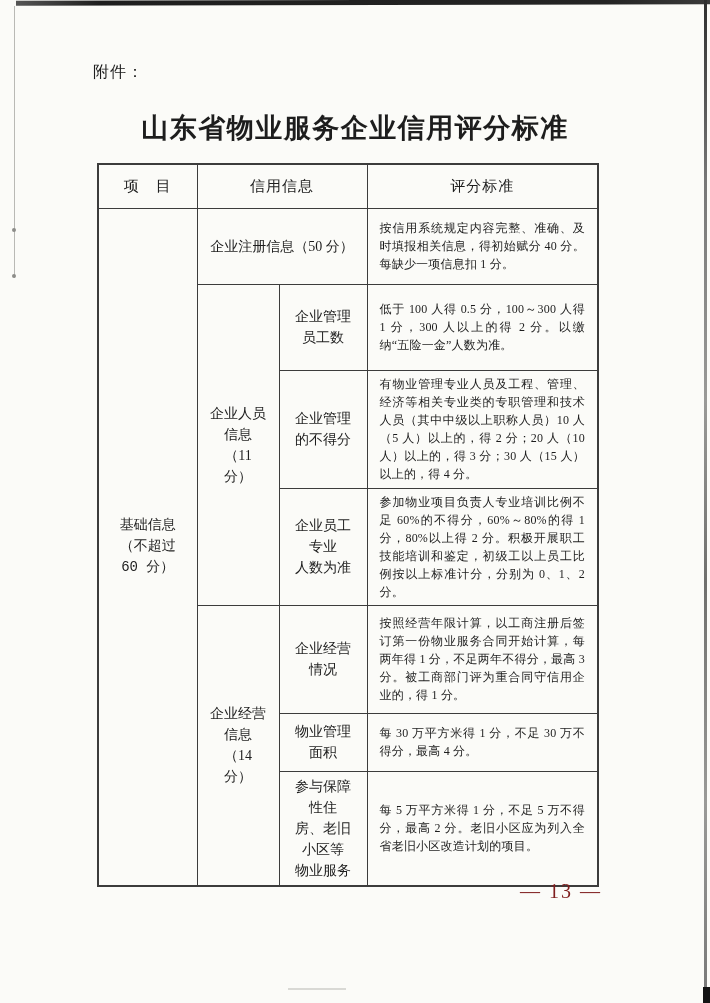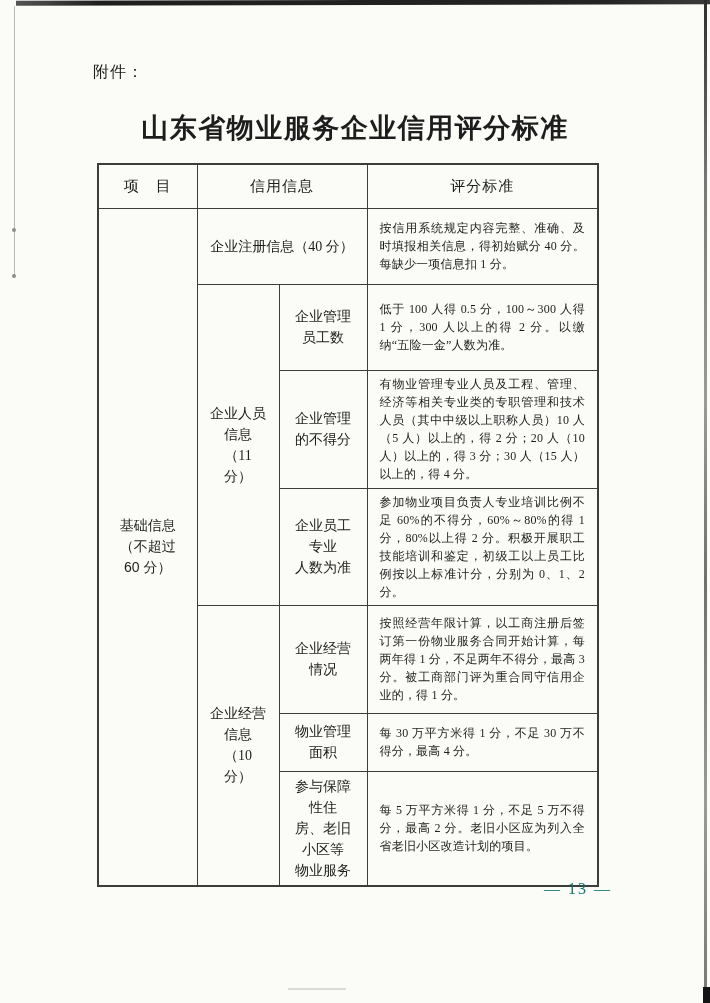--- a/index.html
+++ b/index.html
@@ -42,21 +42,21 @@
   .doc-title {
     position: absolute; left: 0; top: 110px; width: 100%;
     text-align: center;
     font-family: "Liberation Sans", "DejaVu Sans", sans-serif;
     font-weight: 700;
     font-size: 27px;
     letter-spacing: 1.5px;
   }
   .page-number {
     position: absolute; left: 520px; top: 880px;
-    font-size: 16px; letter-spacing: 2px; color: #0f766e; margin-left: 24px;
+    font-size: 20px; letter-spacing: 2px; color: #7f1d1d;
   }
 
   
   table.score {
     position: absolute; left: 97px; top: 163px;
     width: 500px;
     border-collapse: collapse;
     table-layout: fixed;
   }
   table.score, table.score td, table.score th {
@@ -74,21 +74,21 @@
     text-align: center; letter-spacing: 1px;
   }
   td.label {
     text-align: center;
     font-size: 14px;
     white-space: pre-line;
     line-height: 1.5;
     padding: 4px 2px;
   }
   td.category {
-    font-family: Liberation Sans, sans-serif;
+    font-family: Liberation Mono, monospace;
     font-weight: 600;
   }
   td.standard {
     font-size: 12px;
     line-height: 18px;
     text-align: justify;
     padding: 5px 7px 5px 8px;
     letter-spacing: 0.2px;
   }
 </style>
@@ -118,21 +118,21 @@
     <tbody>
         <tr style="height:44px">
       <th class="colhead">项　目</th>
       <th class="colhead" colspan="2">信用信息</th>
       <th class="colhead">评分标准</th>
     </tr>
 
     <tr style="height:76px">
       <td class="label category" rowspan="7">基础信息
 （不超过 60 分）</td>
-      <td class="label" colspan="2">企业注册信息（40 分）</td>
+      <td class="label" colspan="2">企业注册信息（50 分）</td>
       <td class="standard">按信用系统规定内容完整、准确、及时填报相关信息，得初始赋分 40 分。每缺少一项信息扣 1 分。</td>
     </tr>
 
     <tr style="height:86px">
       <td class="label" rowspan="3">企业人员信息
 （11 分）</td>
       <td class="label">企业管理
 员工数</td>
       <td class="standard">低于 100 人得 0.5 分，100～300 人得 1 分，300 人以上的得 2 分。以缴纳“五险一金”人数为准。</td>
     </tr>
@@ -144,21 +144,21 @@
     </tr>
 
     <tr style="height:105px">
       <td class="label">企业员工专业
 人数为准</td>
       <td class="standard">参加物业项目负责人专业培训比例不足 60%的不得分，60%～80%的得 1 分，80%以上得 2 分。积极开展职工技能培训和鉴定，初级工以上员工比例按以上标准计分，分别为 0、1、2 分。</td>
     </tr>
 
     <tr style="height:108px">
       <td class="label" rowspan="3">企业经营信息
-（10 分）</td>
+（14 分）</td>
       <td class="label">企业经营情况</td>
       <td class="standard">按照经营年限计算，以工商注册后签订第一份物业服务合同开始计算，每两年得 1 分，不足两年不得分，最高 3 分。被工商部门评为重合同守信用企业的，得 1 分。</td>
     </tr>
 
     <tr style="height:58px">
       <td class="label">物业管理面积</td>
       <td class="standard">每 30 万平方米得 1 分，不足 30 万不得分，最高 4 分。</td>
     </tr>
 
     <tr style="height:107px">

